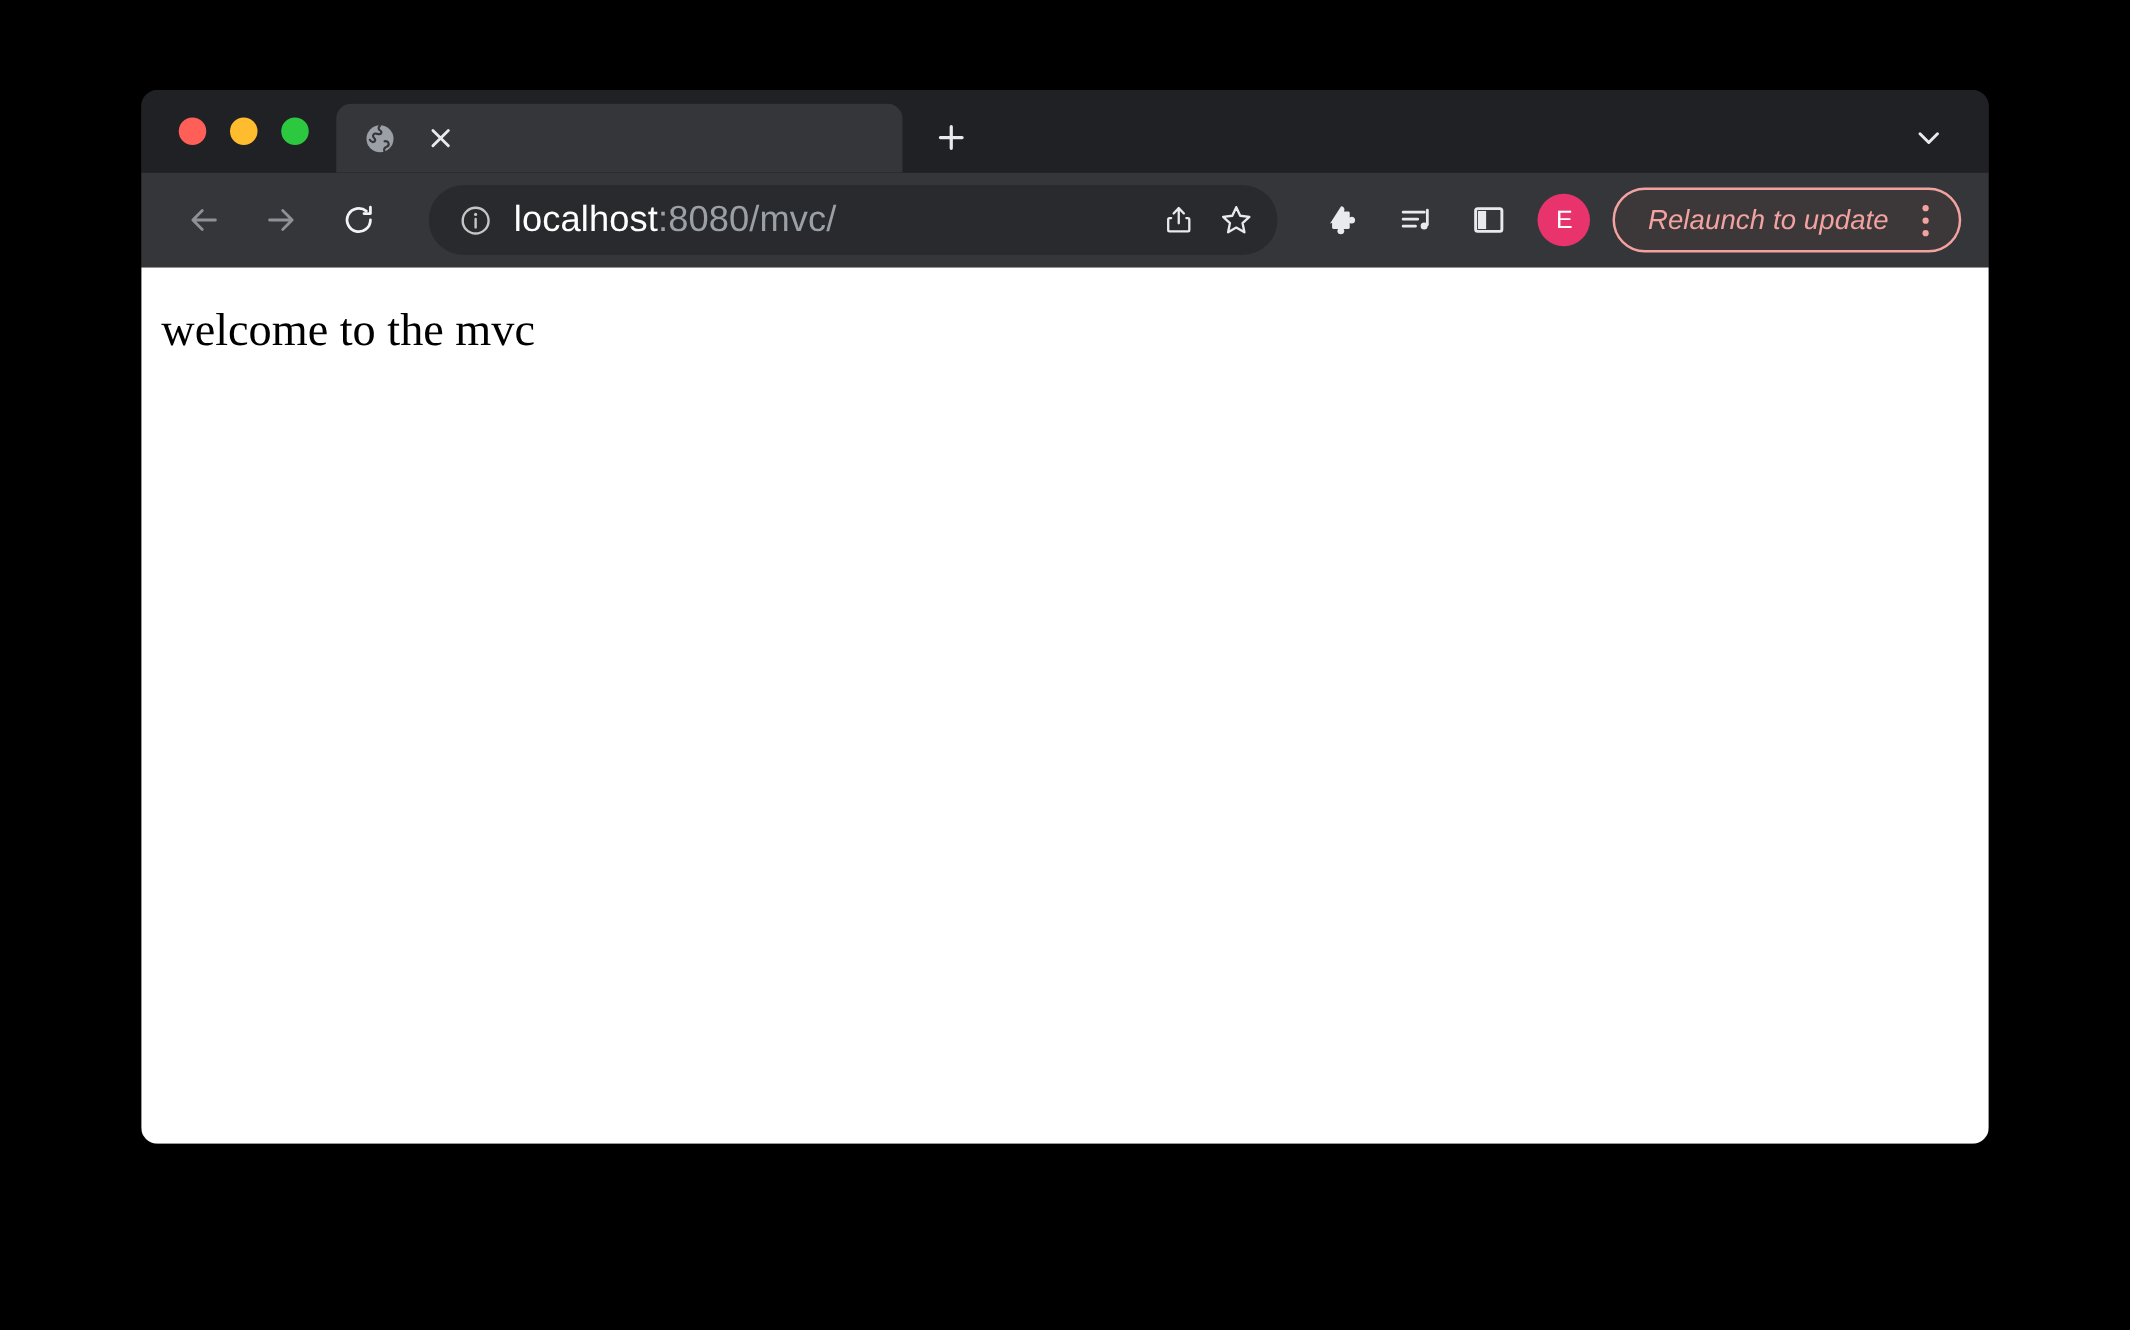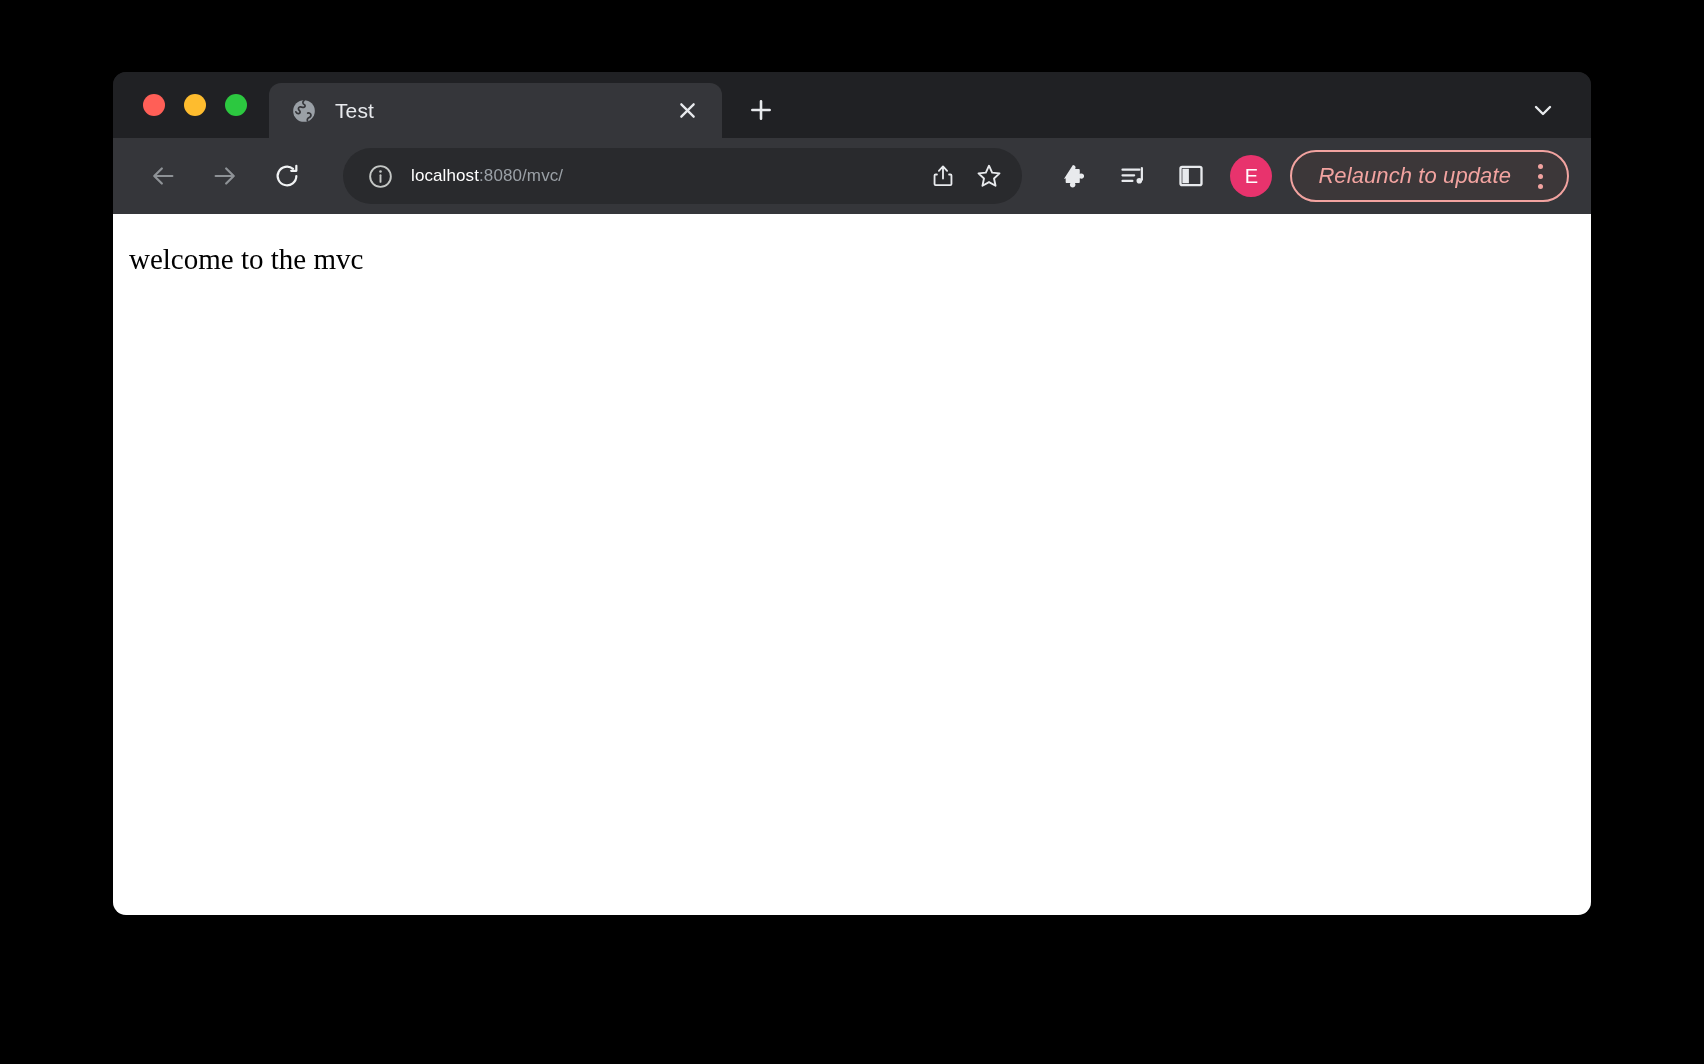--- a/index.html
+++ b/index.html
@@ -160,21 +160,21 @@
     width: 30px;
     height: 30px;
     flex: 0 0 auto;
     margin-right: 16px;
     display: flex;
     align-items: center;
     justify-content: center;
   }
   .omni-url {
     flex: 1 1 auto;
-    font-size: 17px;
+    font-size: 29px;
     color: #9aa0a6;
     white-space: nowrap;
     overflow: hidden;
     letter-spacing: 0.1px;
   }
   .omni-url .host { color: #ffffff; }
 
   .omni-action {
     width: 42px;
     height: 42px;
@@ -252,21 +252,21 @@
     flex: 1 1 auto;
     background: #ffffff;
     position: relative;
     overflow: hidden;
   }
   .page-text {
     position: absolute;
     left: 16px;
     top: 29px;
     font-family: "Liberation Serif", serif;
-    font-size: 29px;
+    font-size: 37px;
     color: #000000;
     white-space: nowrap;
   }
 </style>
 </head>
 <body>
 
 <div id="root">
 
   <div class="browser-window">
@@ -280,21 +280,20 @@
       </div>
 
       <div class="tab">
         <span class="tab-favicon">
           <svg width="26" height="26" viewBox="0 0 24 24">
             <circle cx="12" cy="12" r="10" fill="#9aa0a6"></circle>
             <path d="M12 2.4c-1.6 1.1-1.2 3 .2 3.6 1.3.6 1 2.3-.4 2.6-1.5.3-2.6-.9-3.9-.3-1.3.6-1.4 2.4-.2 3.2 1.2.8.9 2.6-.5 2.9-1.2.2-2.2-.6-2.7-1.6" fill="none" stroke="#35363a" stroke-width="1.6" stroke-linecap="round"></path>
             <path d="M15.2 21.1c-.5-1.3.2-2.6 1.4-3 1.3-.4 2-1.6 1.7-2.8-.3-1.2-1.6-1.8-2.9-1.4" fill="none" stroke="#35363a" stroke-width="1.6" stroke-linecap="round"></path>
           </svg>
         </span>
-        <span class="tab-title">Test</span>
         <span class="tab-close">
           <svg width="19" height="19" viewBox="0 0 20 20">
             <path d="M3.5 3.5 L16.5 16.5 M16.5 3.5 L3.5 16.5" stroke="#e8eaed" stroke-width="2.4" stroke-linecap="round"></path>
           </svg>
         </span>
       </div>
 
       <div class="new-tab-btn">
         <svg width="26" height="26" viewBox="0 0 24 24">
           <path d="M12 4 V20 M4 12 H20" stroke="#e8eaed" stroke-width="2.4" stroke-linecap="round"></path>

